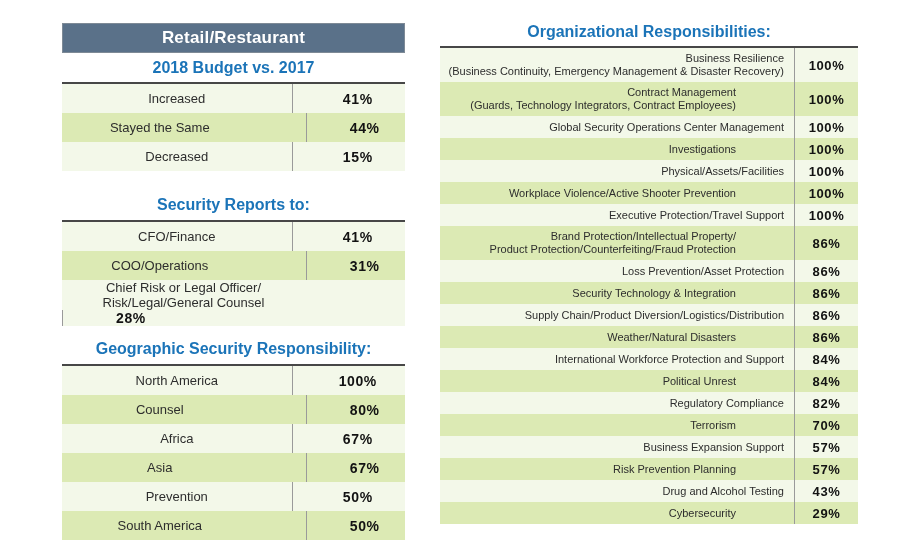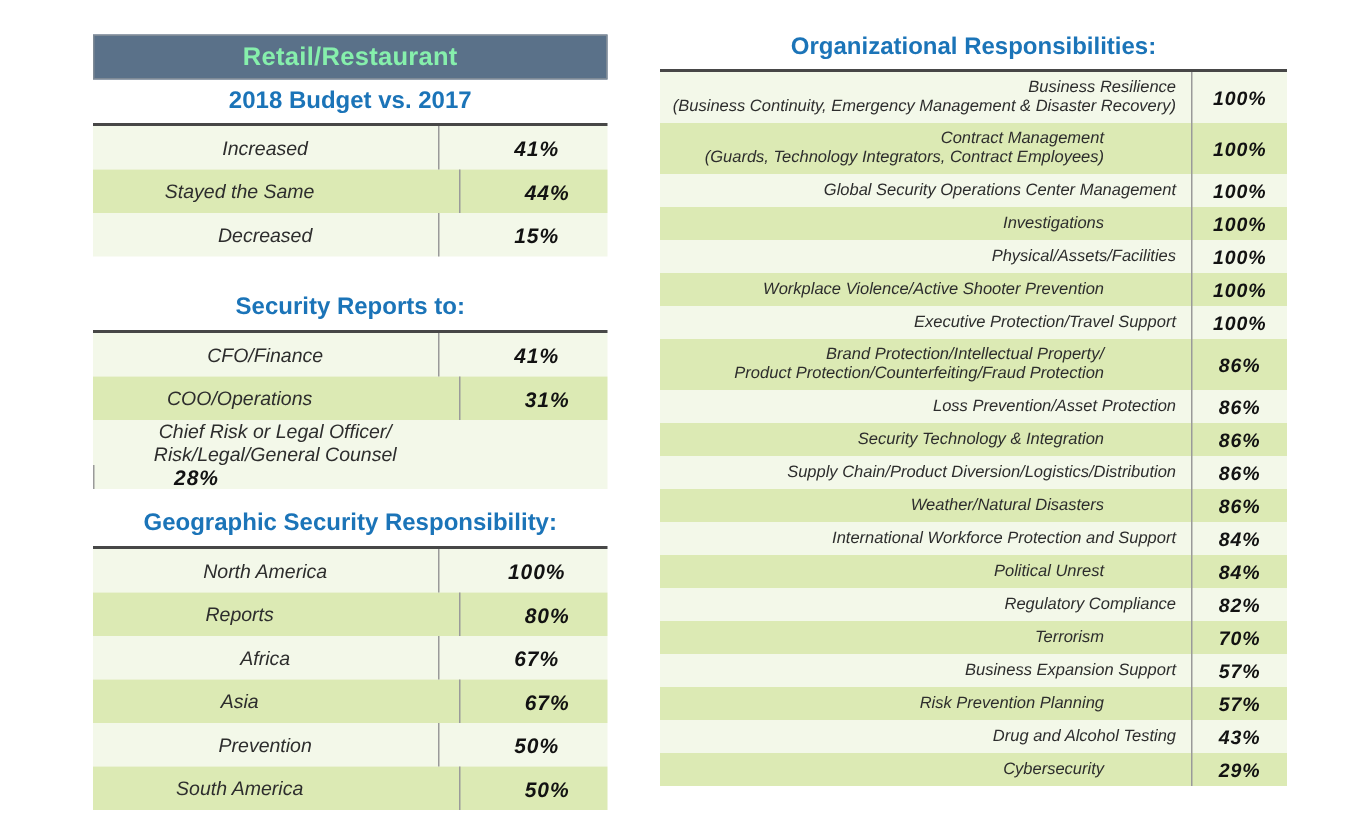--- a/index.html
+++ b/index.html
@@ -12,32 +12,32 @@
     width:900px;height:550px;background:var(--bg);position:relative;
     font-family:"Liberation Sans", sans-serif;overflow:hidden;
   }
   .left-col{position:absolute;left:62px;top:23px;width:343px;}
   .right-col{position:absolute;left:440px;top:21px;width:418px;}
 
   .header-bar{
     box-sizing:border-box;height:30px;background:var(--slate);
     border:1px solid var(--slate-border);
     display:flex;align-items:center;justify-content:center;
-    color:#86efac;font-weight:bold;font-size:17px;letter-spacing:0.2px;
+    color:#ffffff;font-weight:bold;font-size:17px;letter-spacing:0.2px;
   }
   .sec-title{
     color:var(--blue);font-weight:bold;font-size:16px;text-align:center;
     height:22px;line-height:22px;
   }
   .sec-title.first{margin-top:4px;margin-bottom:3px;}
   .sec-title.mid{margin-top:23px;margin-bottom:4px;}
   .sec-title.geo{margin-top:12px;margin-bottom:4px;}
   .right-col .sec-title{margin-bottom:3px;}
 
-  .table{border-top:2px solid var(--border-dark);font-style:italic;}
+  .table{border-top:2px solid var(--border-dark);}
   .trow{display:flex;align-items:stretch;}
   .trow.pale{background:var(--pale);}
   .trow.green{background:var(--green);gap:48px;}
 
   .cell{display:flex;flex-direction:column;justify-content:center;}
   .cell .line{display:block;}
 
   
   .left-col .trow{min-height:29px;}
   .left-col .trow.tall{min-height:34px;flex-direction:column;}
@@ -116,21 +116,21 @@
   <div class="sec-title geo">Geographic Security Responsibility:</div>
   <div class="table" id="geo-table">
       <div class="trow pale">
         <div class="cell label">
           <span class="line">North America</span>
         </div>
         <div class="cell value">100%</div>
       </div>
       <div class="trow green">
         <div class="cell label">
-          <span class="line">Reports</span>
+          <span class="line">Counsel</span>
         </div>
         <div class="cell value">80%</div>
       </div>
       <div class="trow pale">
         <div class="cell label">
           <span class="line">Africa</span>
         </div>
         <div class="cell value">67%</div>
       </div>
       <div class="trow green">

